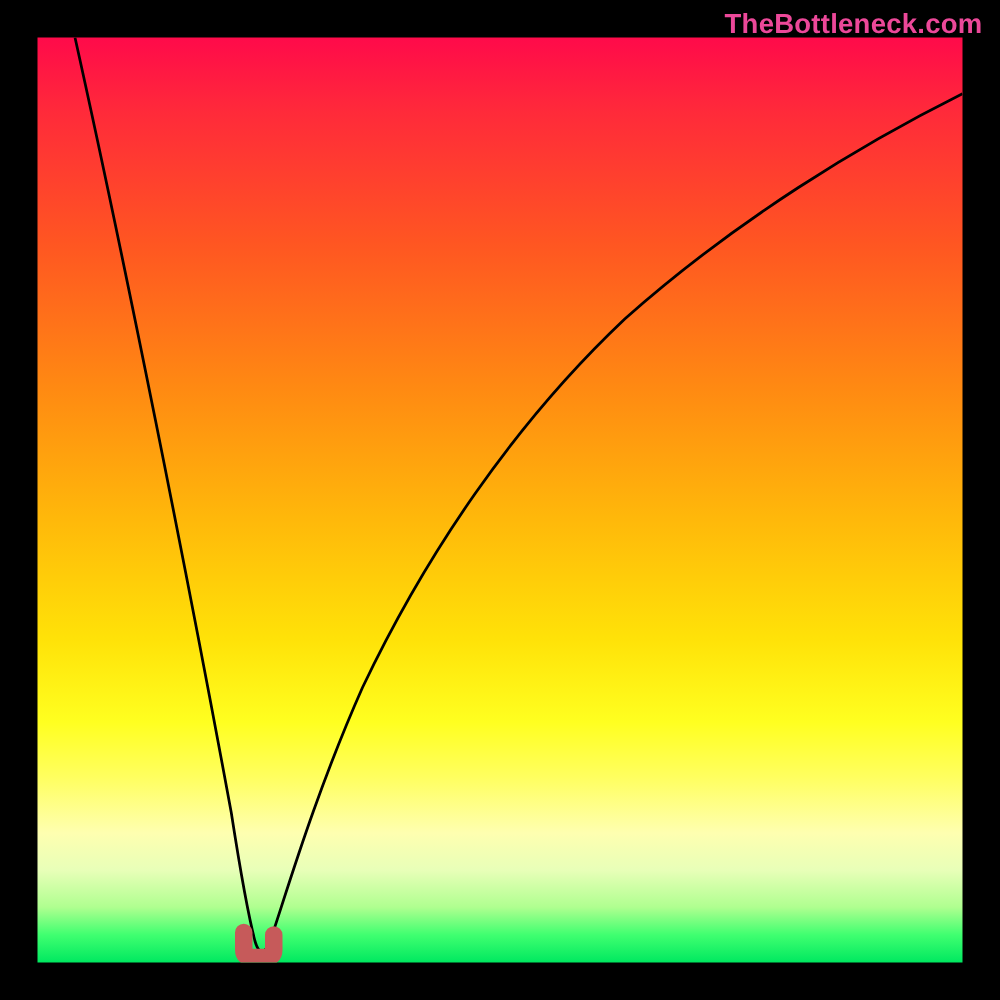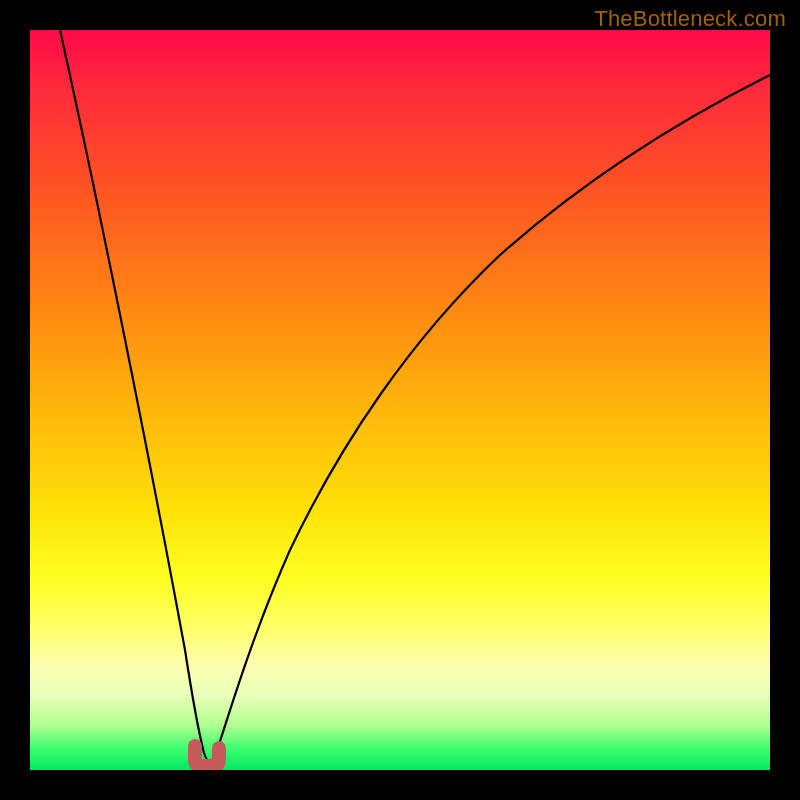--- a/index.html
+++ b/index.html
@@ -30,23 +30,23 @@
       #e8ffb8 90%,
       #b0ff90 94%,
       #40ff70 97%,
       #00e860 100%
     );
   }
   .watermark {
     position: absolute;
     top: 6px;
     right: 14px;
-    color: #a16207;
+    color: #ec4899;
     font-size: 22px;
-    font-weight: 400;
+    font-weight: 700;
     letter-spacing: 0.2px;
   }
   svg.plot {
     position: absolute;
     left: 30px;
     top: 30px;
     width: 740px;
     height: 740px;
   }
   .curve {

